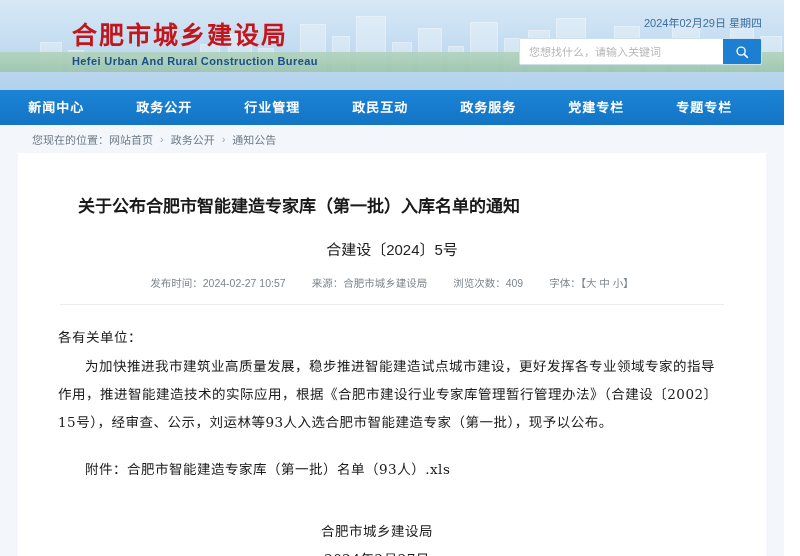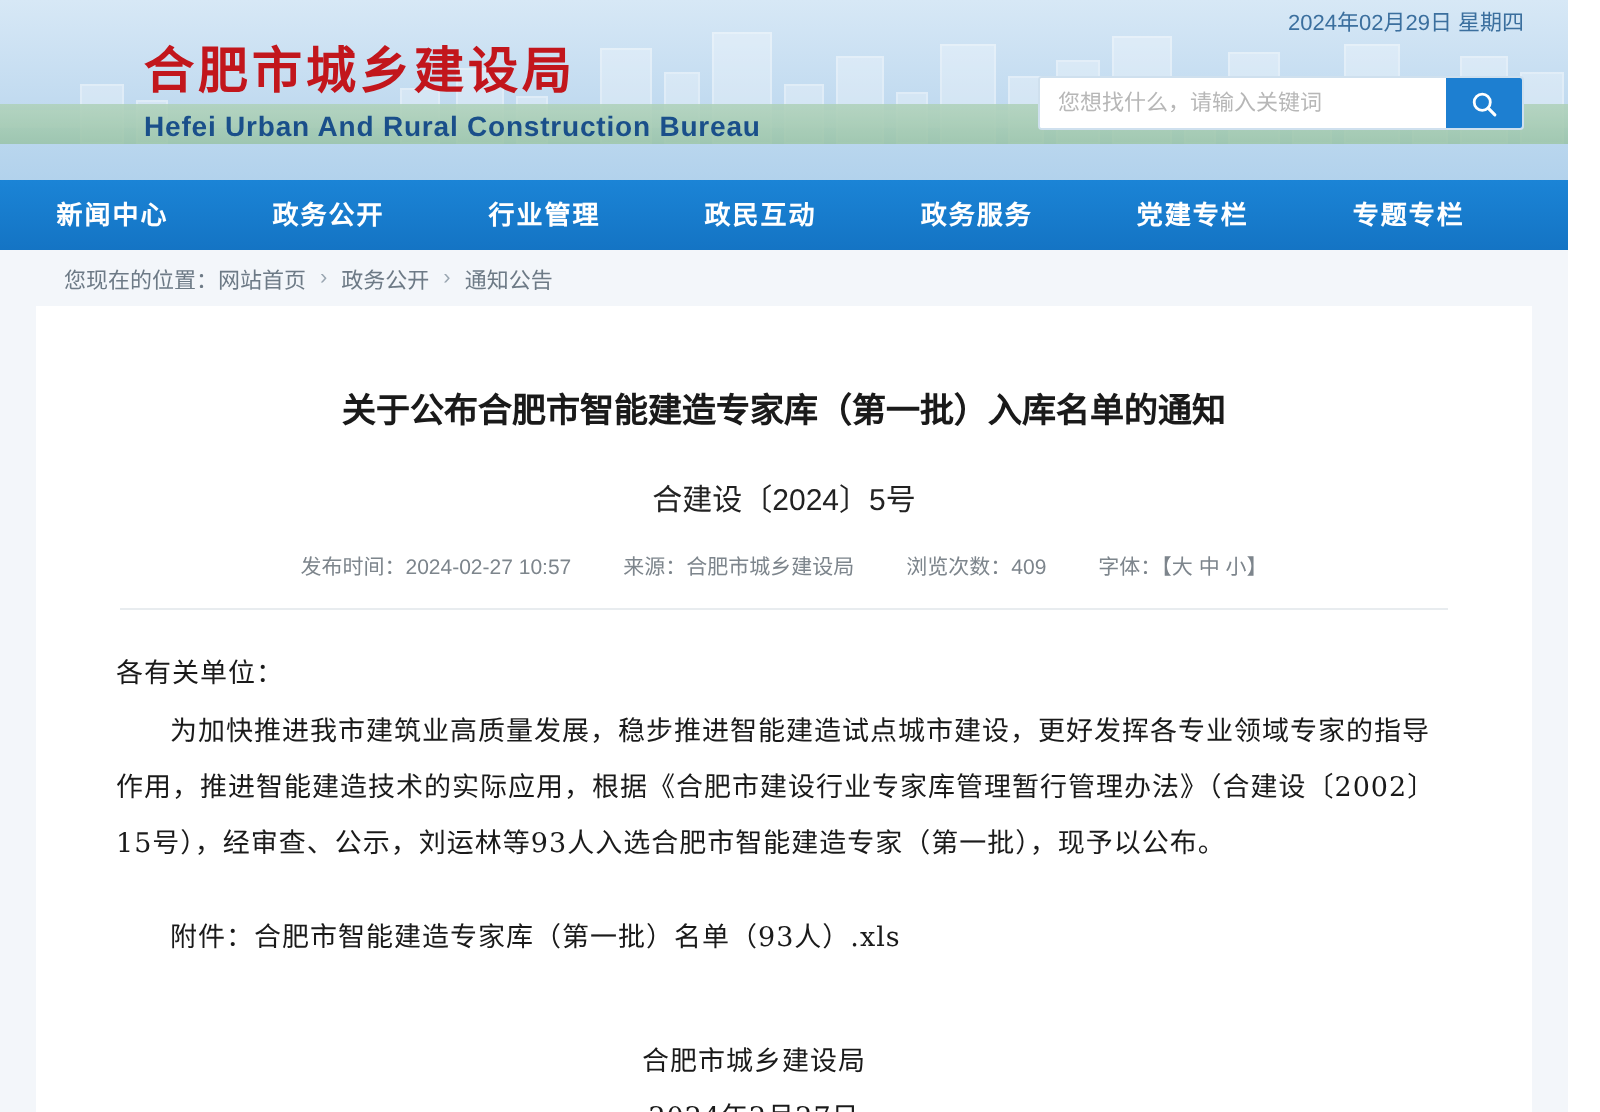--- a/index.html
+++ b/index.html
@@ -70,29 +70,29 @@
   .logo-cn {
     font-family: "DejaVu Serif", "Liberation Serif", serif;
     font-size: 25px;
     font-weight: bold;
     color: #c2161c;
     letter-spacing: 2px;
     line-height: 1.1;
   }
   .logo-en {
     margin-top: 5px;
-    font-size: 14px;
+    font-size: 11px;
     color: #1a4f8a;
     letter-spacing: .4px;
     font-weight: bold;
   }
   .date-line {
     position: absolute;
     right: 22px;
-    top: 2px;
+    top: 14px;
     font-size: 11px;
     color: #3b6f9e;
   }
   .searchbox {
     position: absolute;
     right: 22px;
     top: 38px;
     width: 243px;
     height: 27px;
     display: flex;
@@ -155,21 +155,21 @@
   .breadcrumb a { color: #6d7a86; text-decoration: none; cursor: pointer; }
 
   
   .card {
     margin: 0 18px;
     background: #ffffff;
     min-height: 400px;
     padding: 26px 40px 20px;
   }
   .doc-title {
-    text-align: center;
+    text-align: left;
     font-family: "DejaVu Serif", "Liberation Serif", serif;
     font-size: 17px;
     font-weight: bold;
     color: #1a1a1a;
     line-height: 1.6;
     padding: 14px 20px 6px;
   }
   .doc-number {
     text-align: center;
     font-size: 15px;

